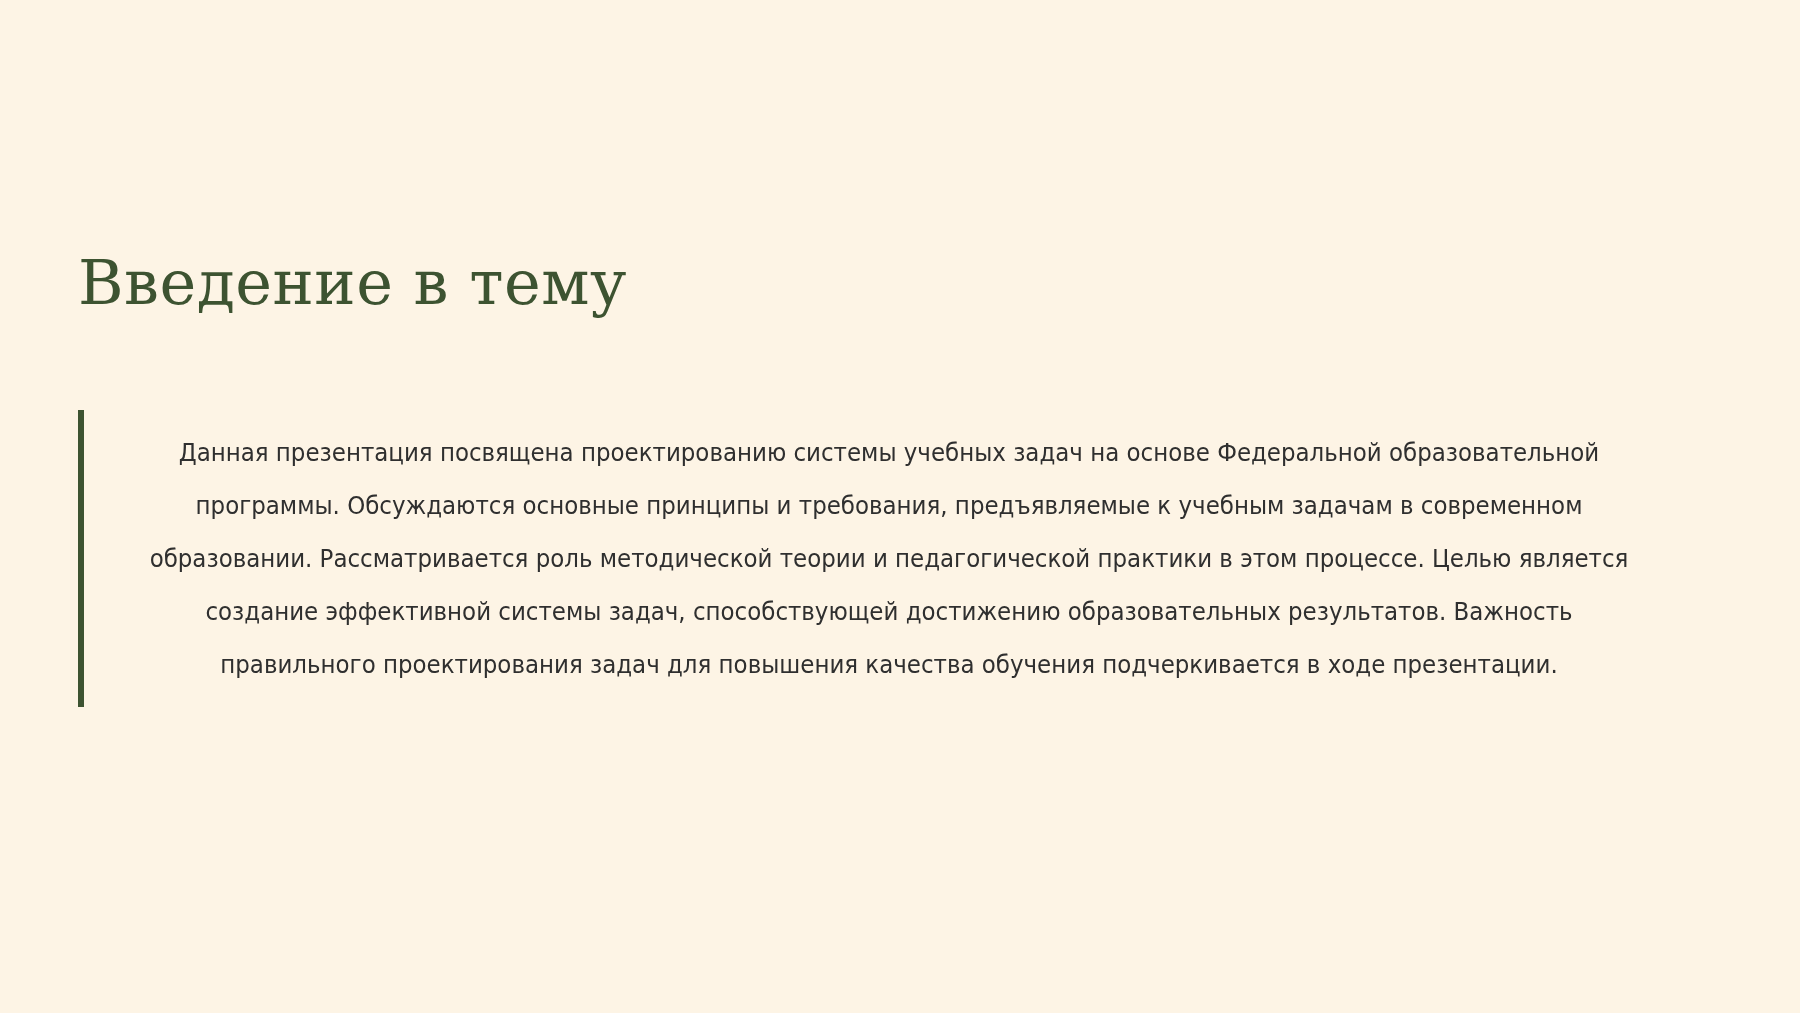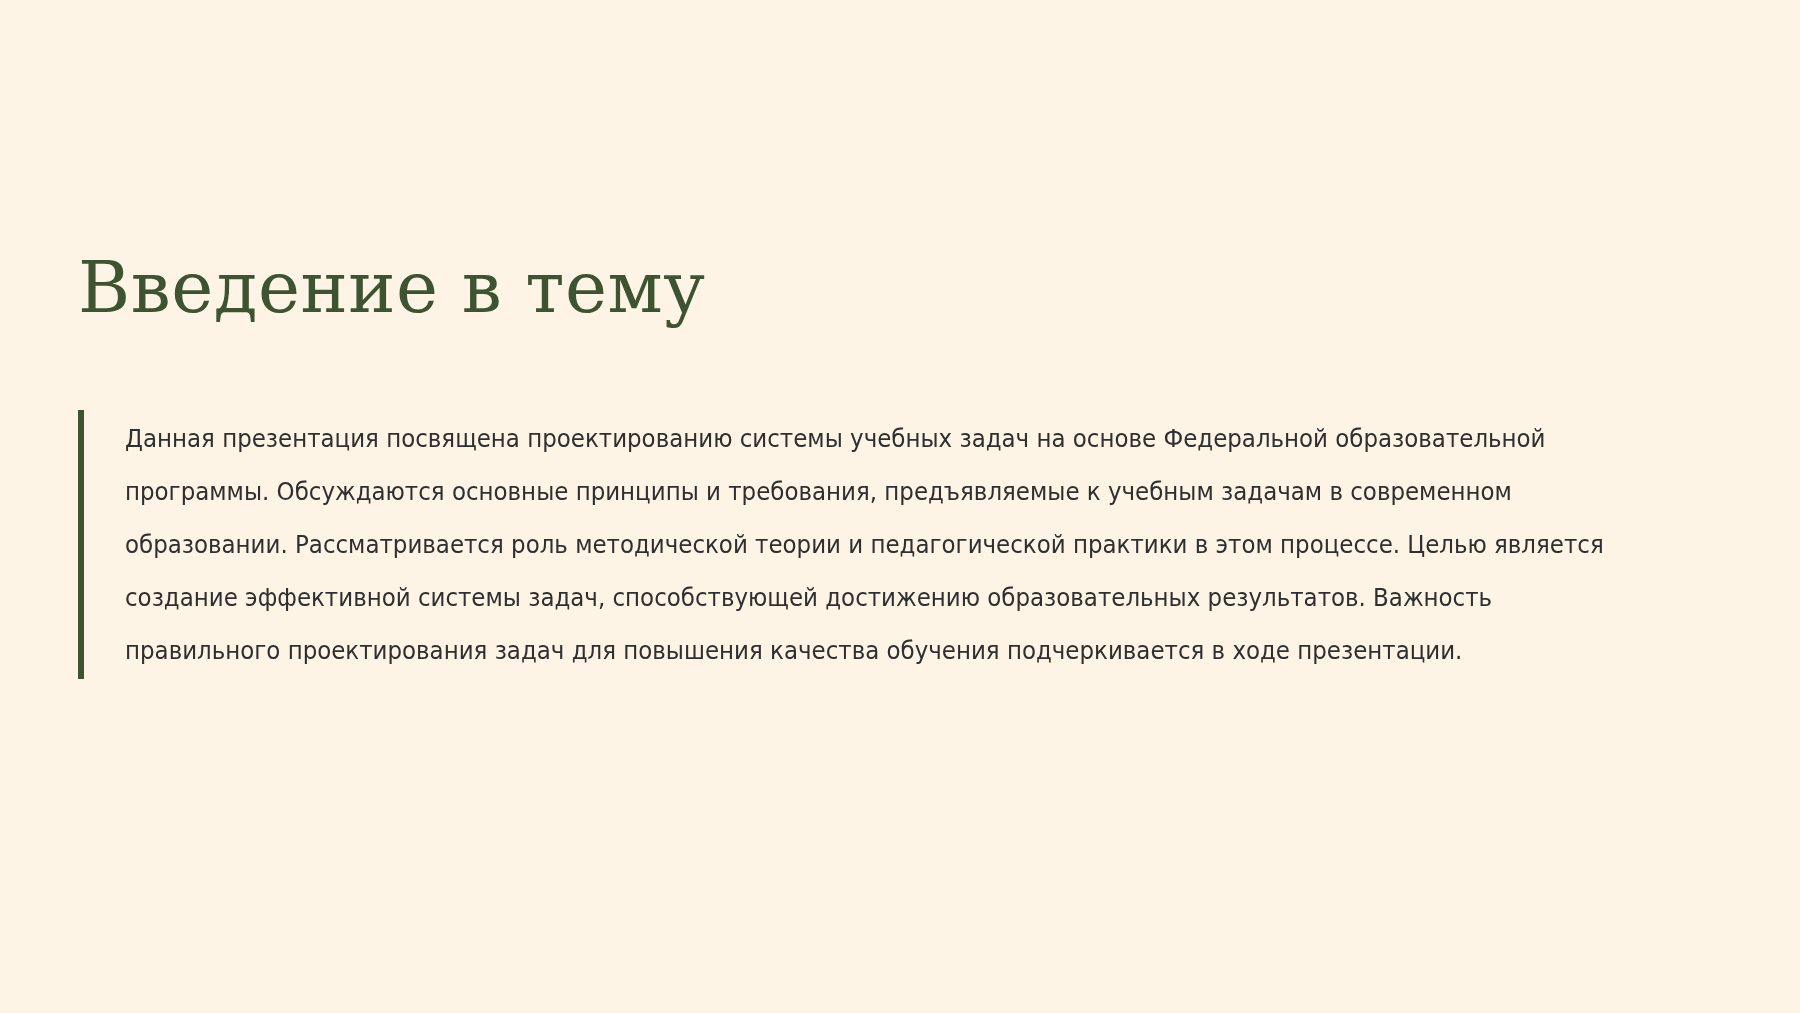--- a/index.html
+++ b/index.html
@@ -23,21 +23,21 @@
     background: #fdf4e5;
     box-sizing: border-box;
   }
 
   .slide-title {
     position: absolute;
     left: 78px;
     top: 248px;
     margin: 0;
     font-family: "DejaVu Serif", "Liberation Serif", serif;
-    font-size: 71px;
+    font-size: 62px;
     font-weight: 400;
     line-height: 1.12;
     letter-spacing: 0.5px;
     color: #3d5331;
     white-space: nowrap;
   }
 
   .body-block {
     position: absolute;
     left: 78px;
@@ -49,29 +49,29 @@
 
   .accent-bar {
     flex: 0 0 auto;
     width: 6px;
     background: #3d5331;
     border-radius: 0;
   }
 
   .body-text {
     flex: 1 1 auto;
-    margin: 2px;
+    margin: 16px;
     padding: 0 0 0 39px;
     font-family: "DejaVu Sans Condensed", "Liberation Sans Narrow", "Liberation Sans", sans-serif;
     font-stretch: condensed;
     font-size: 25.5px;
     font-weight: 400;
     line-height: 53px;
     color: #2f2f2f;
-    text-align: left;
+    text-align: center;
     max-width: 1500px;
   }
 </style>
 </head>
 <body>
 
 <div class="slide">
 
   <h1 class="slide-title">Введение в тему</h1>
 

